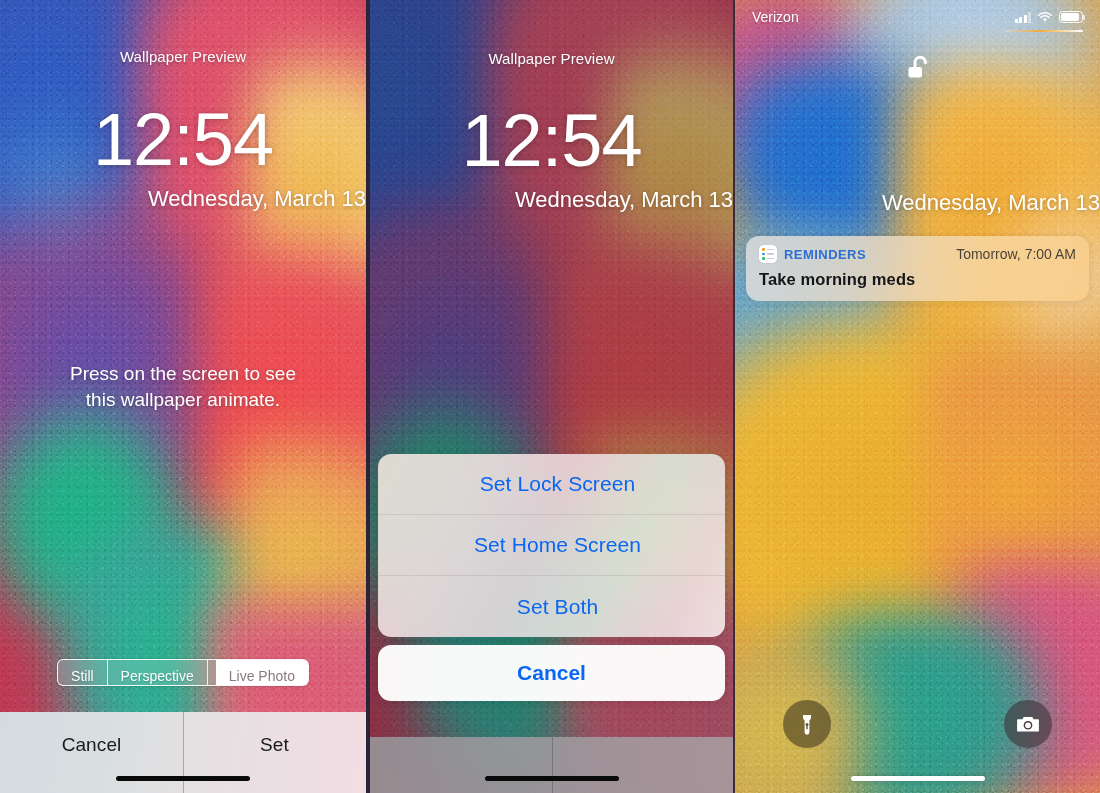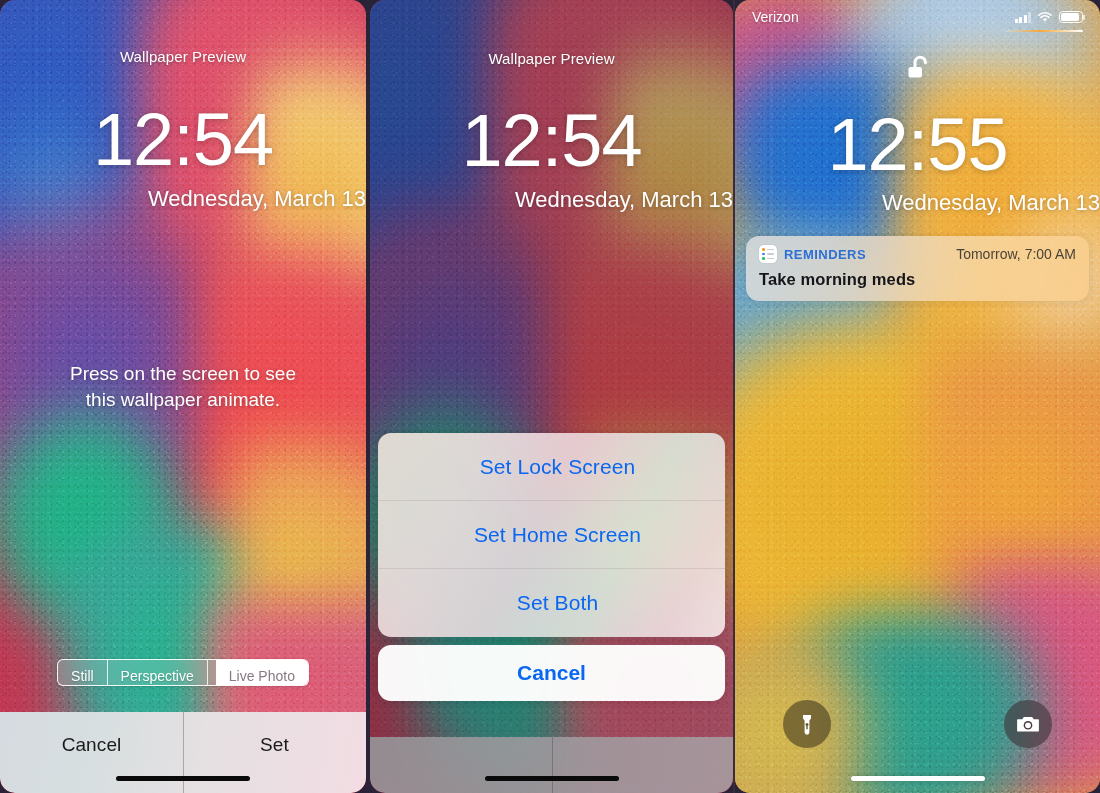--- a/index.html
+++ b/index.html
@@ -4,21 +4,21 @@
 <style>
   * { margin:0; padding:0; box-sizing:border-box; }
   html,body{
     width:1100px; height:793px; overflow:hidden;
     background:#2a2236;
     font-family:"Liberation Sans", sans-serif;
     -webkit-font-smoothing:antialiased;
   }
   .stage{ position:relative; width:1100px; height:793px; display:flex; }
 
-  .panel{ position:relative; height:793px; overflow:hidden; flex:0 0 auto;border-radius:15px; }
+  .panel{ position:relative; height:793px; overflow:hidden; flex:0 0 auto; }
   .p1{ width:366px; }
   .gap{ width:4px; background:#2b2338; flex:0 0 auto; height:793px; }
   .p2{ width:363px; }
   .gap2{ width:2px; background:#3a2c3a; flex:0 0 auto; height:793px; }
   .p3{ width:365px; }
 
   
   .wallA{ position:absolute; inset:0; background:#c03a55; }
   .wallA .l{ position:absolute; filter:blur(26px); }
 
@@ -107,21 +107,21 @@
       linear-gradient(118deg,
         rgba(250,236,226,.86) 0%,
         rgba(250,230,232,.86) 26%,
         rgba(241,223,228,.86) 46%,
         rgba(224,238,230,.86) 68%,
         rgba(243,229,233,.86) 86%,
         rgba(250,240,240,.88) 100%);
     box-shadow:0 1px 10px rgba(0,0,0,.12);
   }
   .sheetRow{
-    height:68px; display:flex; align-items:center; justify-content:center;
+    height:61px; display:flex; align-items:center; justify-content:center;
     font-size:21px; color:#0a67f2; letter-spacing:.1px;
     border-bottom:1px solid rgba(170,150,160,.30);
     padding-left:12px;
   }
   .sheetRow:last-child{ border-bottom:none; }
   .cancelBtn{
     margin-top:8px; height:56px; border-radius:13px;
     display:flex; align-items:center; justify-content:center;
     background:rgba(255,255,255,.96);
     font-size:21px; font-weight:700; color:#0a67f2;
@@ -323,21 +323,20 @@
       </div>
     </div>
 
     <div class="lockIcon">
       <svg width="34" height="34" viewBox="0 0 34 34">
         <path d="M14 15V10.5a5.2 5.2 0 0 1 10.4 0" stroke="#fff" stroke-width="3.1" fill="none" stroke-linecap="round"></path>
         <rect x="7.5" y="15" width="13.5" height="10.5" rx="2.2" fill="#fff"></rect>
       </svg>
     </div>
 
-    <div class="lsTop clock" style="top:108px">12:55</div>
     <div class="lsTop dateLine" style="top:190px">Wednesday, March 13</div>
 
     <div class="notif">
       <div class="notifHead">
         <div class="remIcon">
           <span>
               <b style="background:#f59e1b"></b>
               <u></u>
             </span>
           <span>

